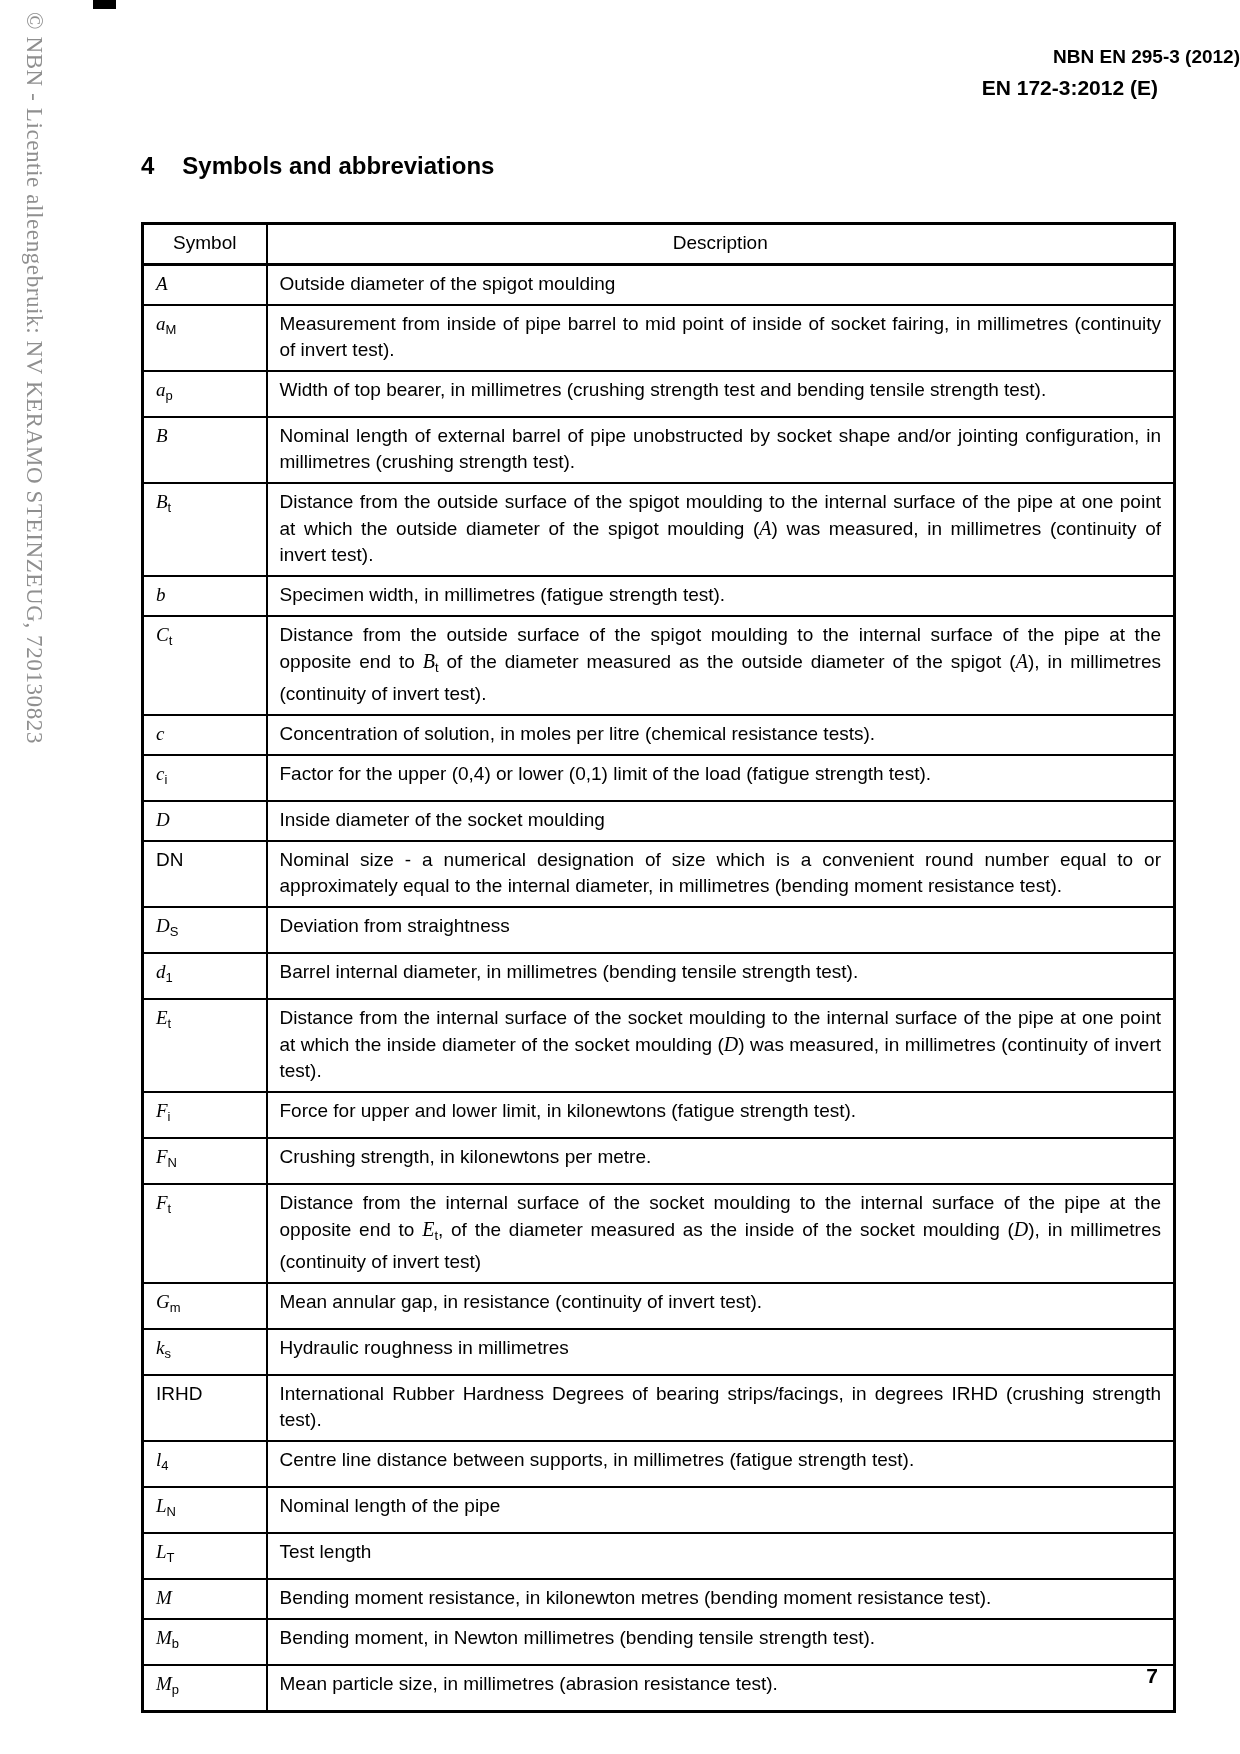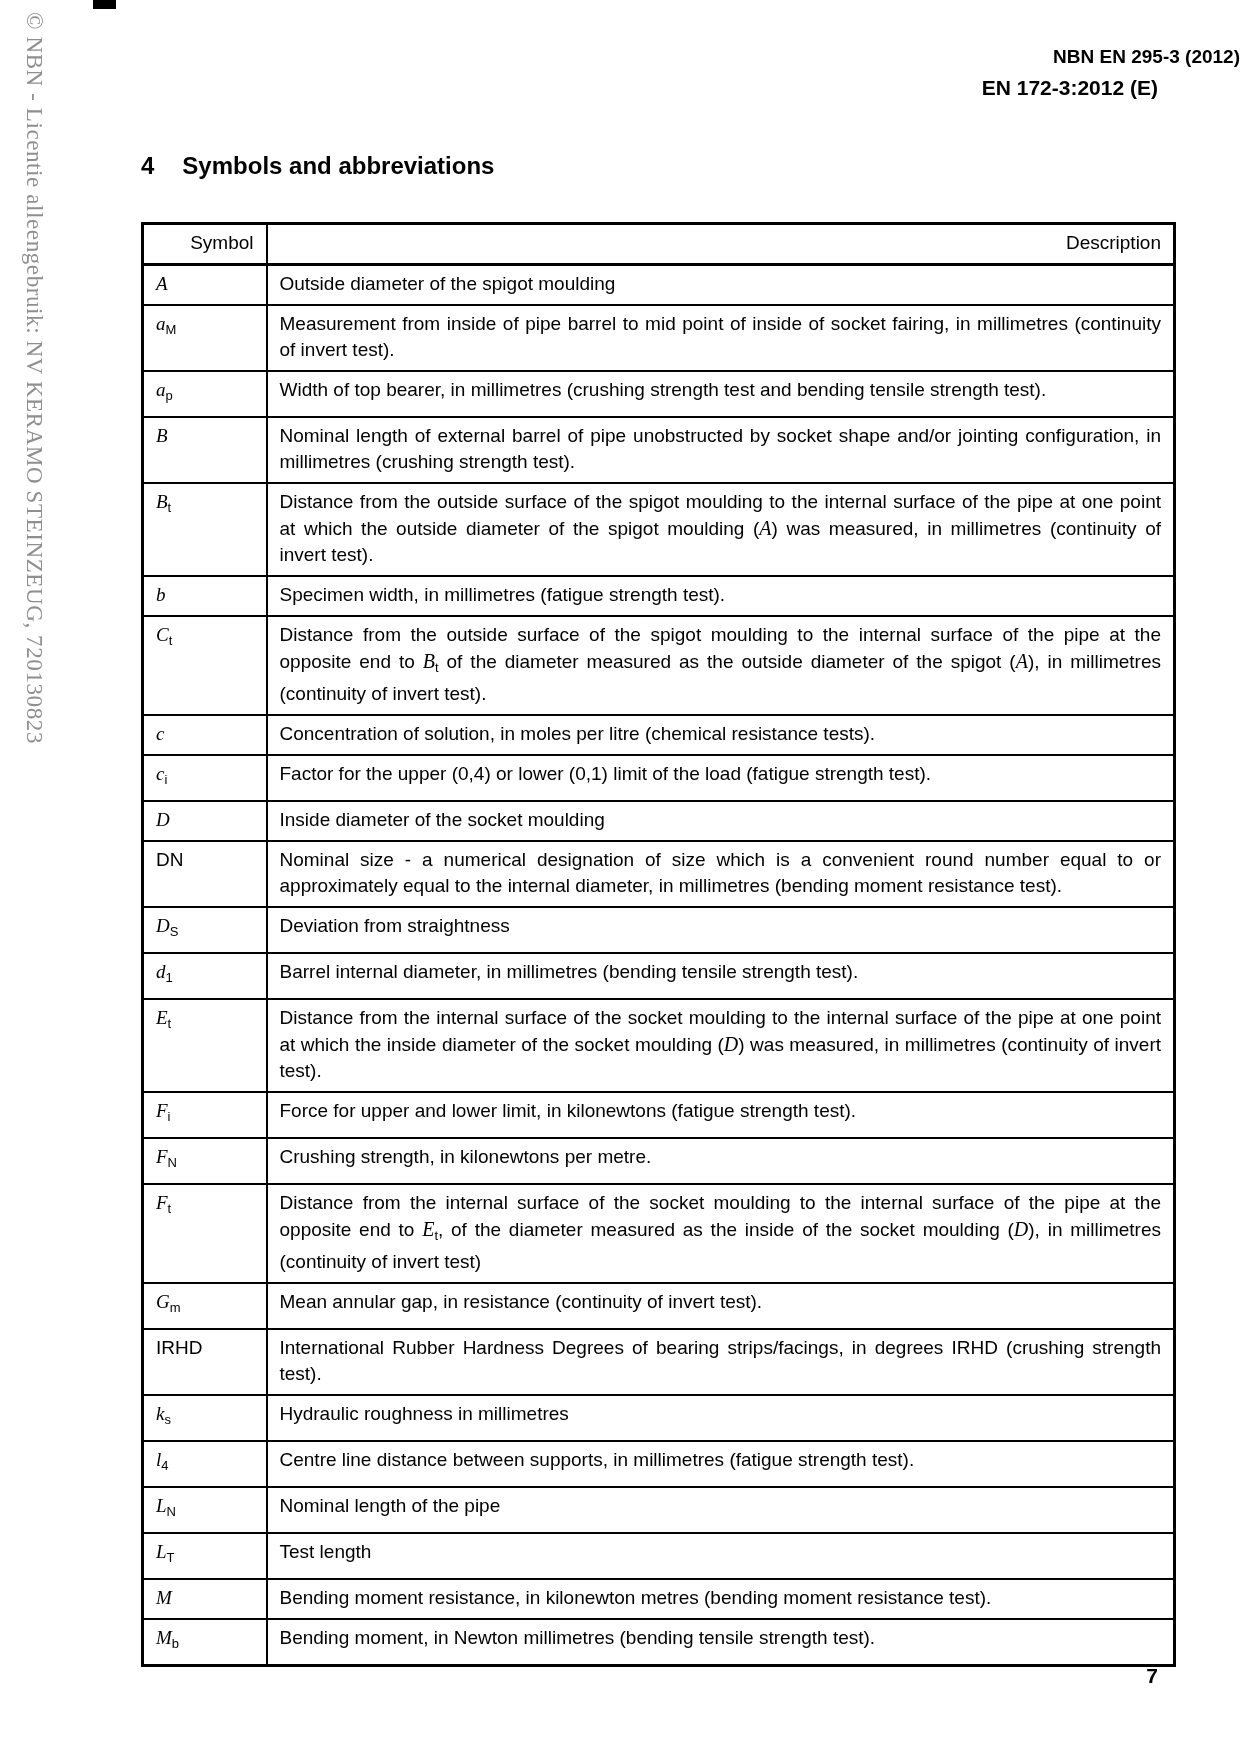--- a/index.html
+++ b/index.html
@@ -34,21 +34,21 @@
     border-collapse:collapse;table-layout:fixed;
     border:3px solid #000;
   }
   table.symbols th,table.symbols td{
     border:2px solid #000;
     vertical-align:top;
     padding:5px 12px 7px 12px;
     font-size:19px;line-height:26px;
   }
   table.symbols th{
-    font-weight:normal;text-align:right;
+    font-weight:normal;text-align:center;
     border-bottom:3px solid #000;
     margin-left:32px;
   }
   td.sym{
     font-family:"Liberation Serif",serif;
     font-style:italic;font-size:21px;
   }
   td.sym .sym-roman{font-style:normal;font-family:"Liberation Sans",sans-serif;font-size:19px;}
   .sym-sub{
     font-family:"Liberation Sans",sans-serif;font-style:normal;
@@ -156,43 +156,47 @@
       </tr>
       <tr>
         <td class="sym"><span>F</span><span class="sym-sub">t</span></td>
         <td class="desc">Distance from the internal surface of the socket moulding to the internal surface of the pipe at the opposite end to <span class="math">E</span><span class="sym-sub">t</span>, of the diameter measured as the inside of the socket moulding (<span class="math">D</span>), in millimetres (continuity of invert test)</td>
       </tr>
       <tr>
         <td class="sym"><span>G</span><span class="sym-sub">m</span></td>
         <td class="desc">Mean annular gap, in resistance (continuity of invert test).</td>
       </tr>
       <tr>
+        <td class="sym"><span>k</span><span class="sym-sub">s</span></td>
+        <td class="desc">Hydraulic roughness in millimetres</td>
+      </tr>
+      <tr>
         <td class="sym"><span class="sym-roman">IRHD</span></td>
         <td class="desc">International Rubber Hardness Degrees of bearing strips/facings, in degrees IRHD (crushing strength test).</td>
       </tr>
       <tr>
-        <td class="sym"><span>k</span><span class="sym-sub">s</span></td>
-        <td class="desc">Hydraulic roughness in millimetres</td>
-      </tr>
-      <tr>
         <td class="sym"><span>l</span><span class="sym-sub">4</span></td>
         <td class="desc">Centre line distance between supports, in millimetres (fatigue strength test).</td>
       </tr>
       <tr>
         <td class="sym"><span>L</span><span class="sym-sub">N</span></td>
         <td class="desc">Nominal length of the pipe</td>
       </tr>
       <tr>
         <td class="sym"><span>L</span><span class="sym-sub">T</span></td>
         <td class="desc">Test length</td>
       </tr>
       <tr>
         <td class="sym"><span>M</span></td>
         <td class="desc">Bending moment resistance, in kilonewton metres (bending moment resistance test).</td>
       </tr>
       <tr>
         <td class="sym"><span>M</span><span class="sym-sub">b</span></td>
         <td class="desc">Bending moment, in Newton millimetres (bending tensile strength test).</td>
       </tr>
+      <tr>
+        <td class="sym"><span>M</span><span class="sym-sub">p</span></td>
+        <td class="desc">Mean particle size, in millimetres (abrasion resistance test).</td>
+      </tr>
     </tbody>
 </table>
 
 <div class="page-number">7</div>
 
 </body></html>

